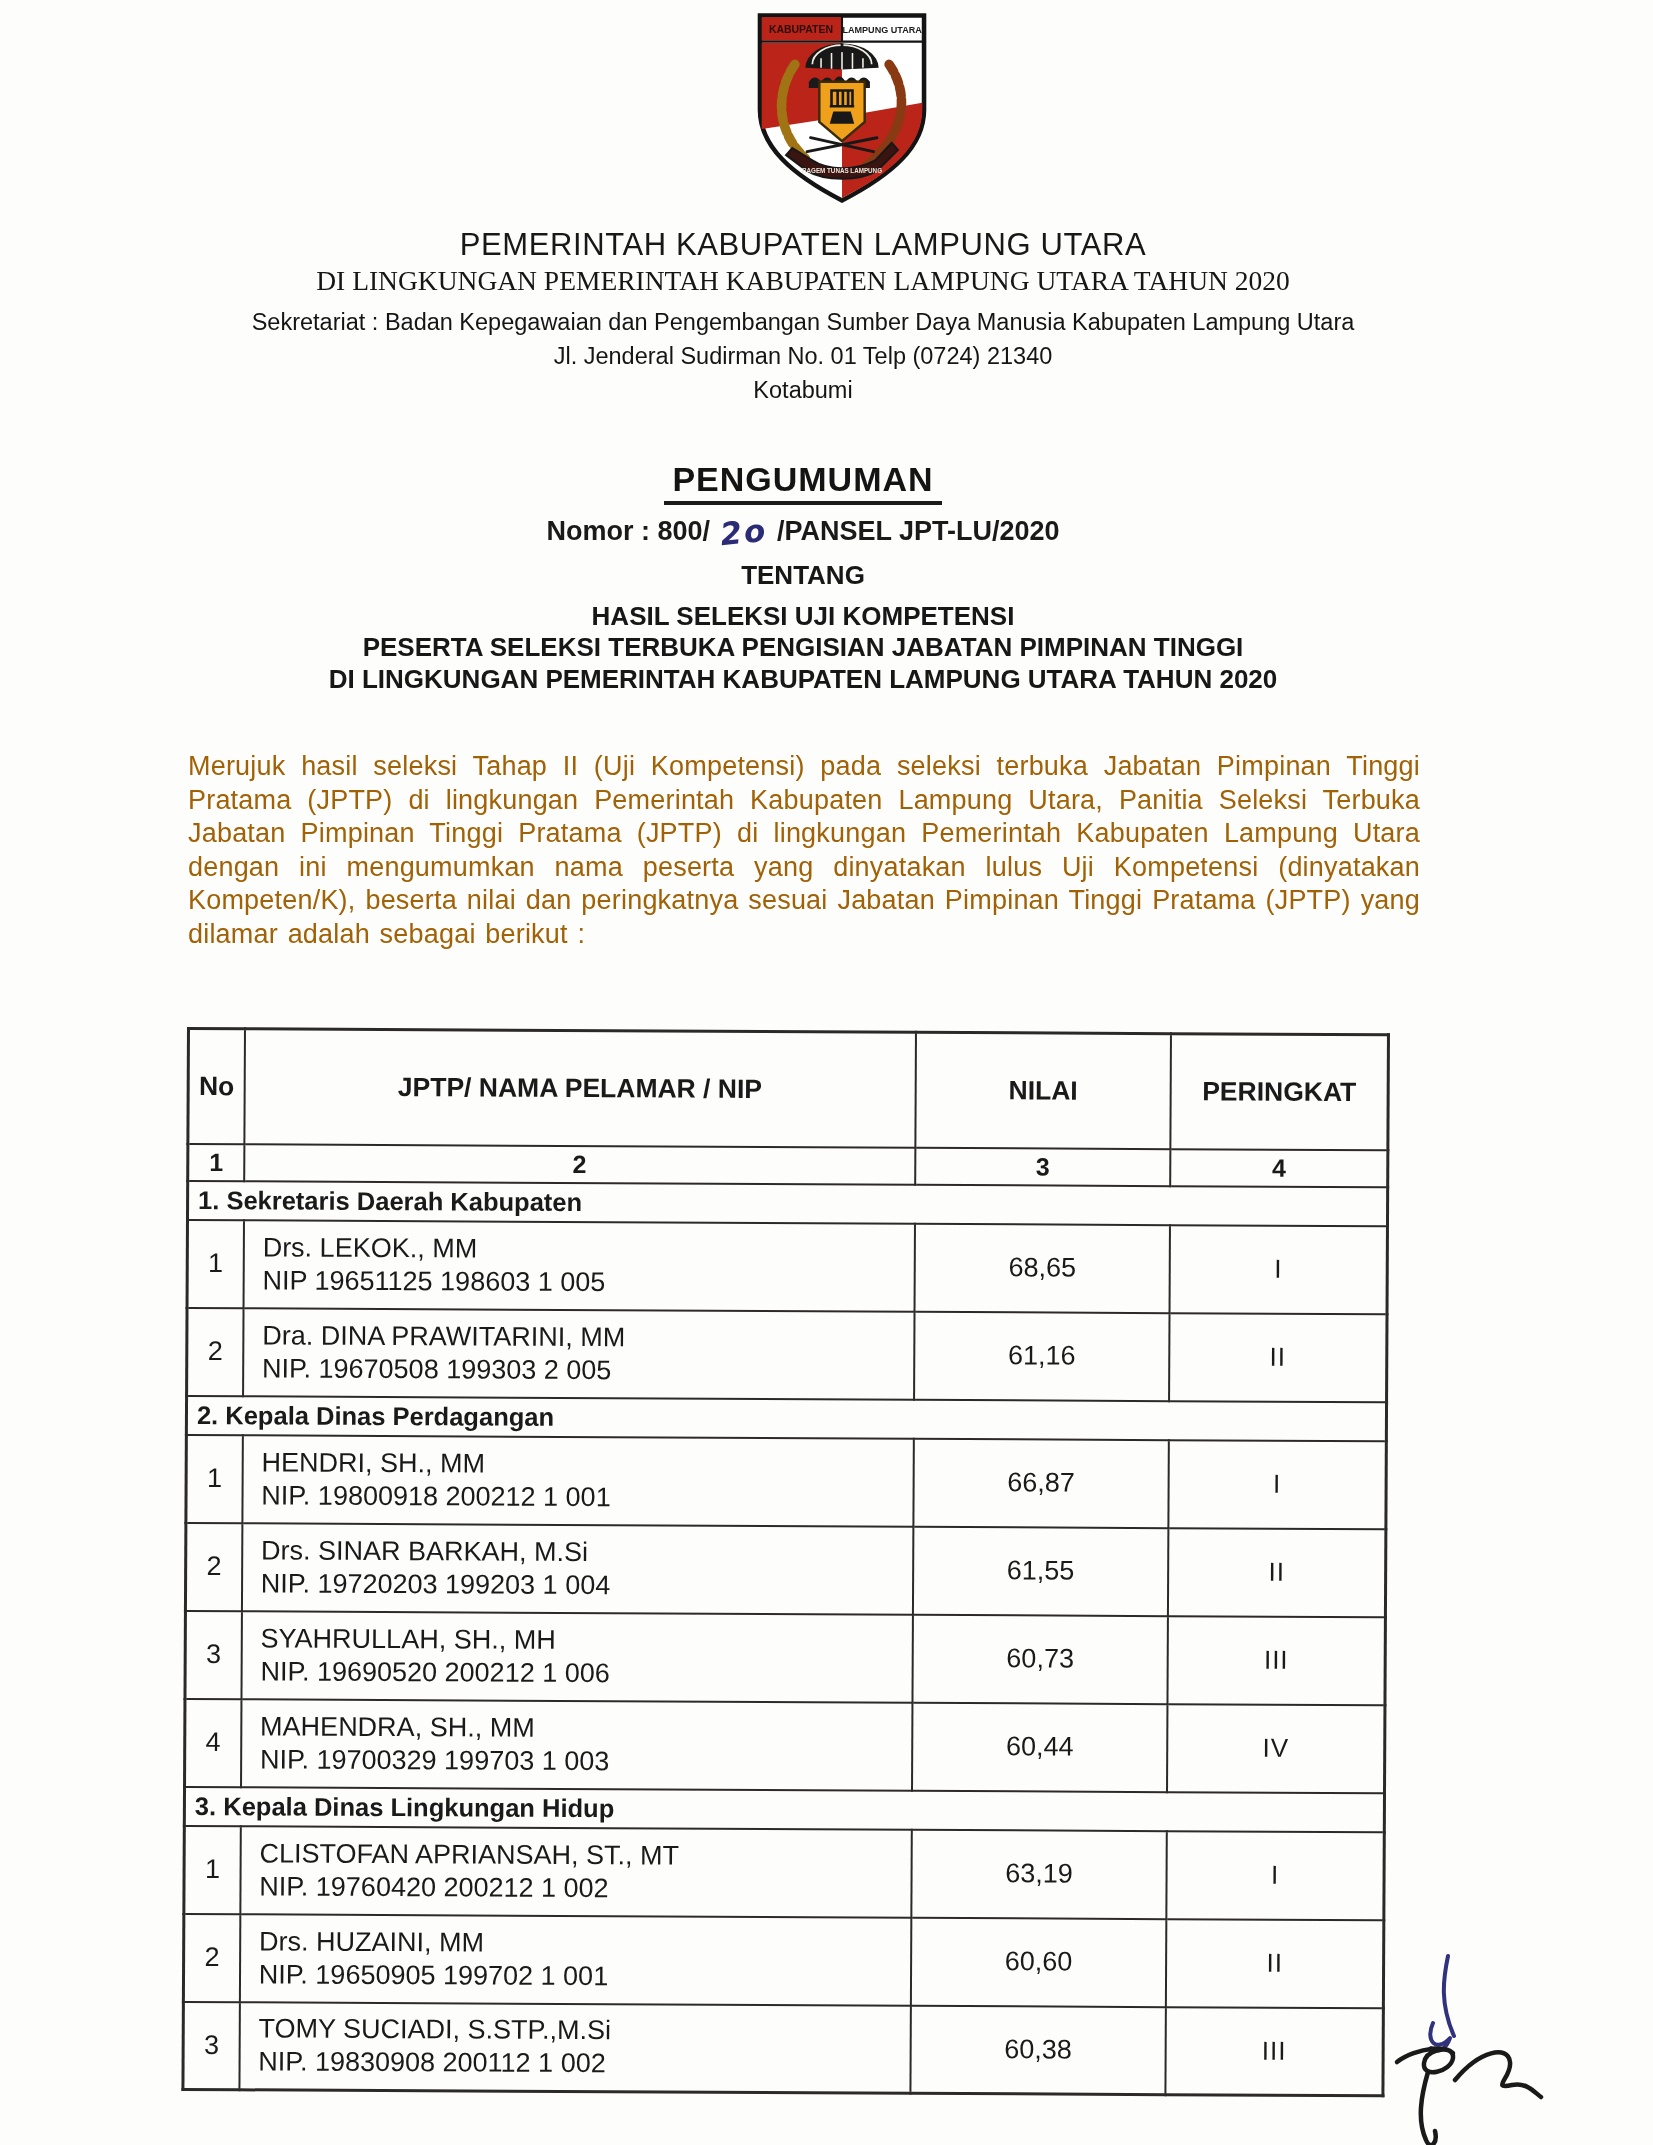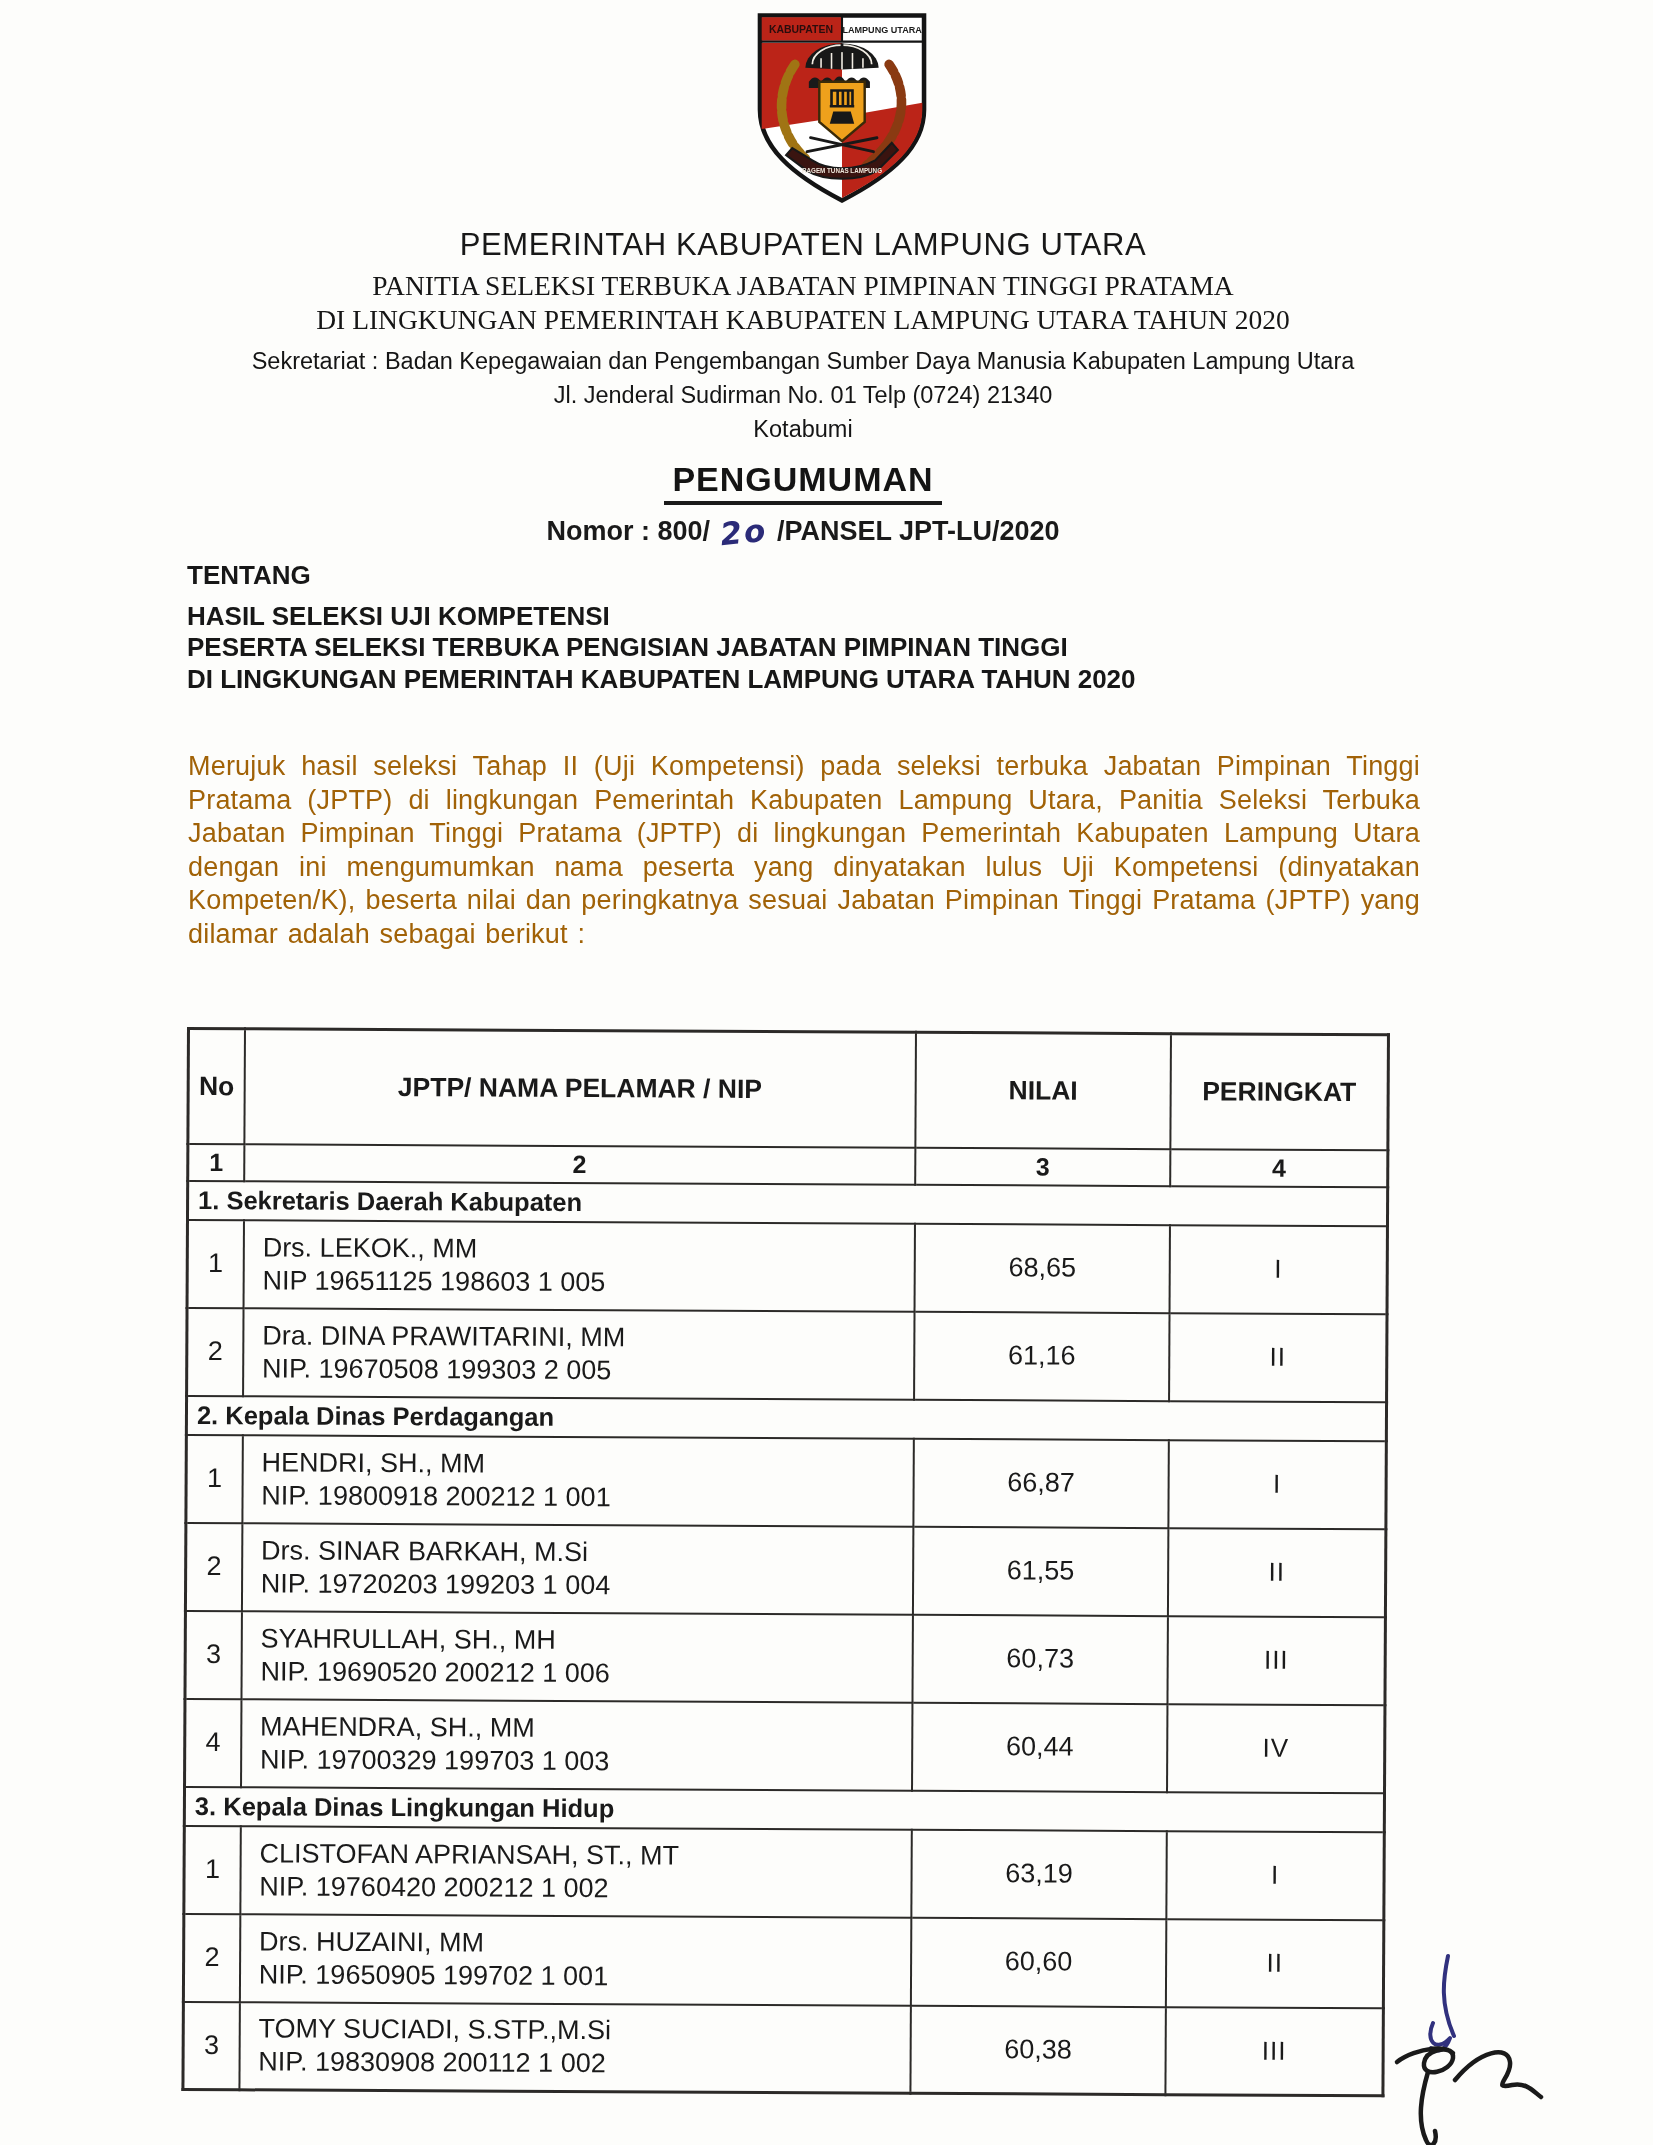--- a/index.html
+++ b/index.html
@@ -24,21 +24,21 @@
   .h-secretariat.first { margin-top:9px; }
 
   
   .title-block { position:absolute; left:187px; top:460px; width:1232px; text-align:center; }
   .announce-title { display:inline-block; font-size:34px; font-weight:700; letter-spacing:1px;
                     border-bottom:4px solid #1a1a1a; padding:0 8px 2px 8px; color:#141414; }
   .number-line { font-size:27px; font-weight:700; margin-top:6px; color:#1a1a1a; }
   .hw-number { display:inline-block; font-family:"DejaVu Sans", sans-serif; font-style:italic; font-weight:700;
                color:#2b2b78; font-size:31px; transform:rotate(-6deg) translateY(3px); margin:0 10px; letter-spacing:2px; }
 
-  .subject-block { position:absolute; left:187px; top:560px; width:1232px; text-align:left;
+  .subject-block { position:absolute; left:187px; top:560px; width:1232px; text-align:center;
                    font-weight:700; font-size:26px; line-height:31.5px; color:#171717; }
   .subject-block .tentang { margin-bottom:9px; }
 
   
   .body-par { position:absolute; left:188px; top:750px; width:1232px;
               font-size:27px; line-height:33.5px; text-align:justify; color:#a16207;
               word-spacing:2px; letter-spacing:.2px; }
 
   
   .result-table { position:absolute; left:187px; top:1027px; width:1203px;
@@ -88,21 +88,20 @@
       <path d="M44 54 V45 H56 V54 M47.5 45 V54 M50.5 45 V54 M53.5 45 V54 M43 54 H57" fill="none" stroke="#181818" stroke-width="1.5"></path>
       <path d="M43 64 H57 L55 57 H45 Z" fill="#181818"></path>
       <path d="M30 80 L70 72 M32 72 L68 80" stroke="#181818" stroke-width="1.7" stroke-linecap="round"></path>
       <path d="M18 82 L30 91 C40 97 60 97 70 91 L82 79 L78.5 75 L69 85 C58 91 42 91 33 85 L21.5 78 Z" fill="#3a1410" stroke="#181818" stroke-width="1.2"></path>
       <text x="50" y="92.2" font-size="3.6" font-weight="bold" fill="#eee6da" text-anchor="middle" font-family="Liberation Sans, sans-serif">RAGEM TUNAS LAMPUNG</text>
     </svg>
   </div>
 
   <div class="header-block">
     <div class="h-govt">PEMERINTAH KABUPATEN LAMPUNG UTARA</div>
-    <div class="h-committee">PANITIA SELEKSI TERBUKA JABATAN PIMPINAN TINGGI PRATAMA</div>
     <div class="h-committee" style="margin-top:0;">DI LINGKUNGAN PEMERINTAH KABUPATEN LAMPUNG UTARA TAHUN 2020</div>
     <div class="h-secretariat first">Sekretariat : Badan Kepegawaian dan Pengembangan Sumber Daya Manusia Kabupaten Lampung Utara</div>
     <div class="h-secretariat">Jl. Jenderal Sudirman No. 01 Telp (0724) 21340</div>
     <div class="h-secretariat">Kotabumi</div>
   </div>
 
   <div class="title-block">
     <div><span class="announce-title">PENGUMUMAN</span></div>
     <div class="number-line"><span>Nomor : 800/</span><span class="hw-number">2o</span><span>/PANSEL JPT-LU/2020</span></div>
   </div>

